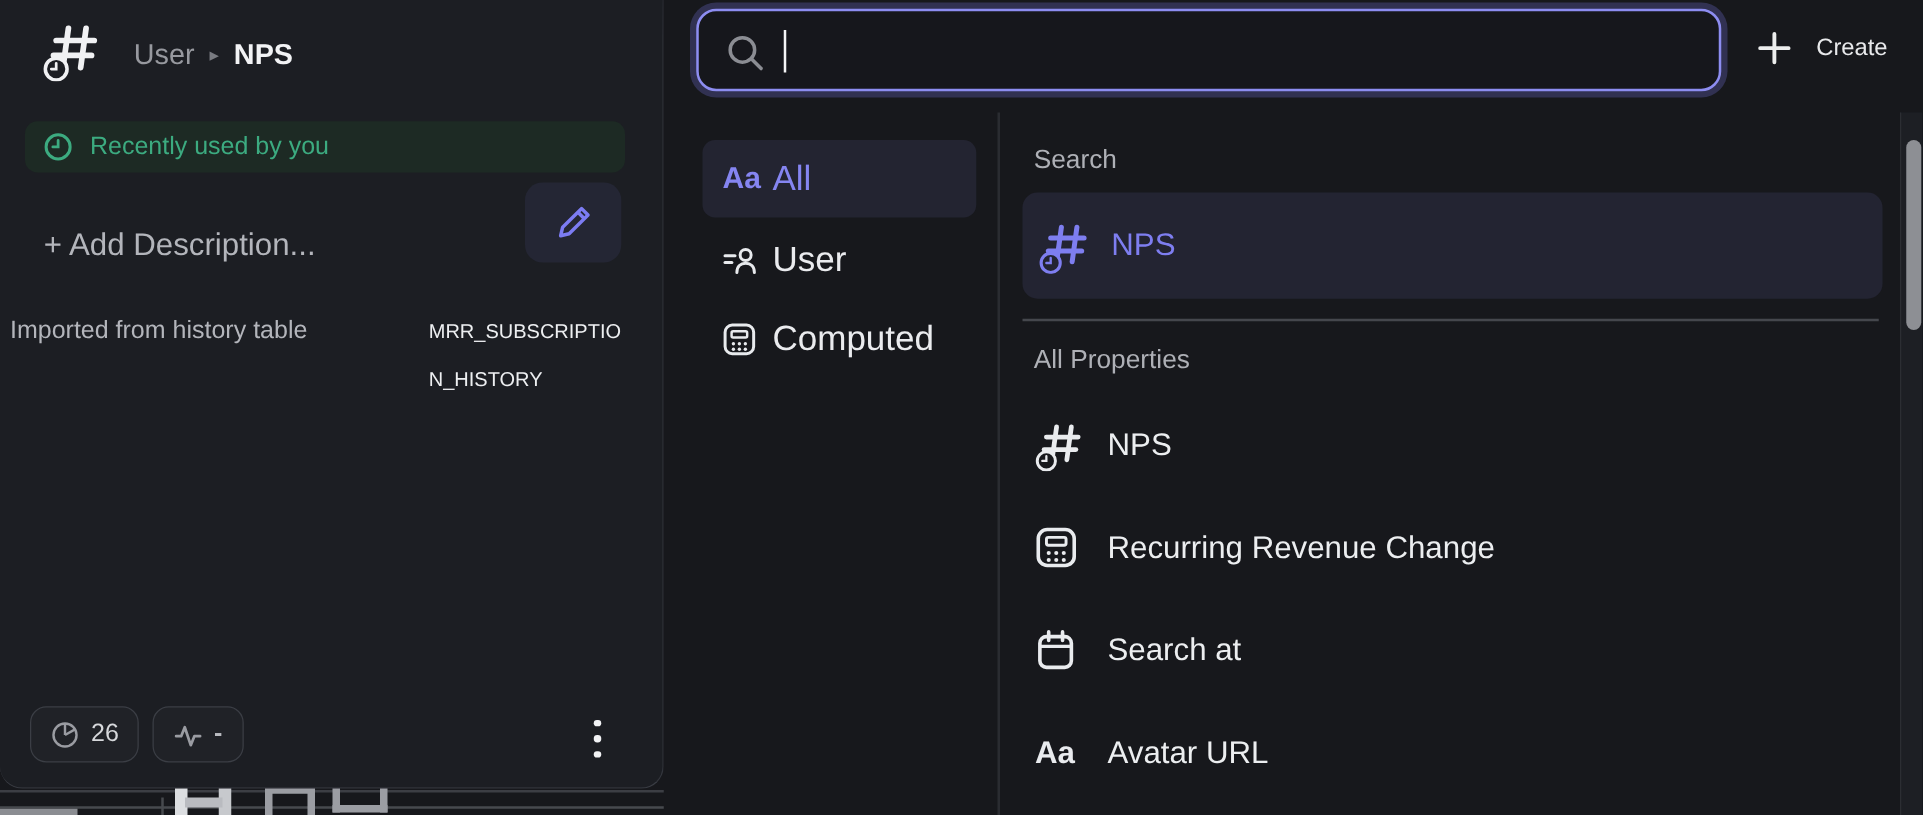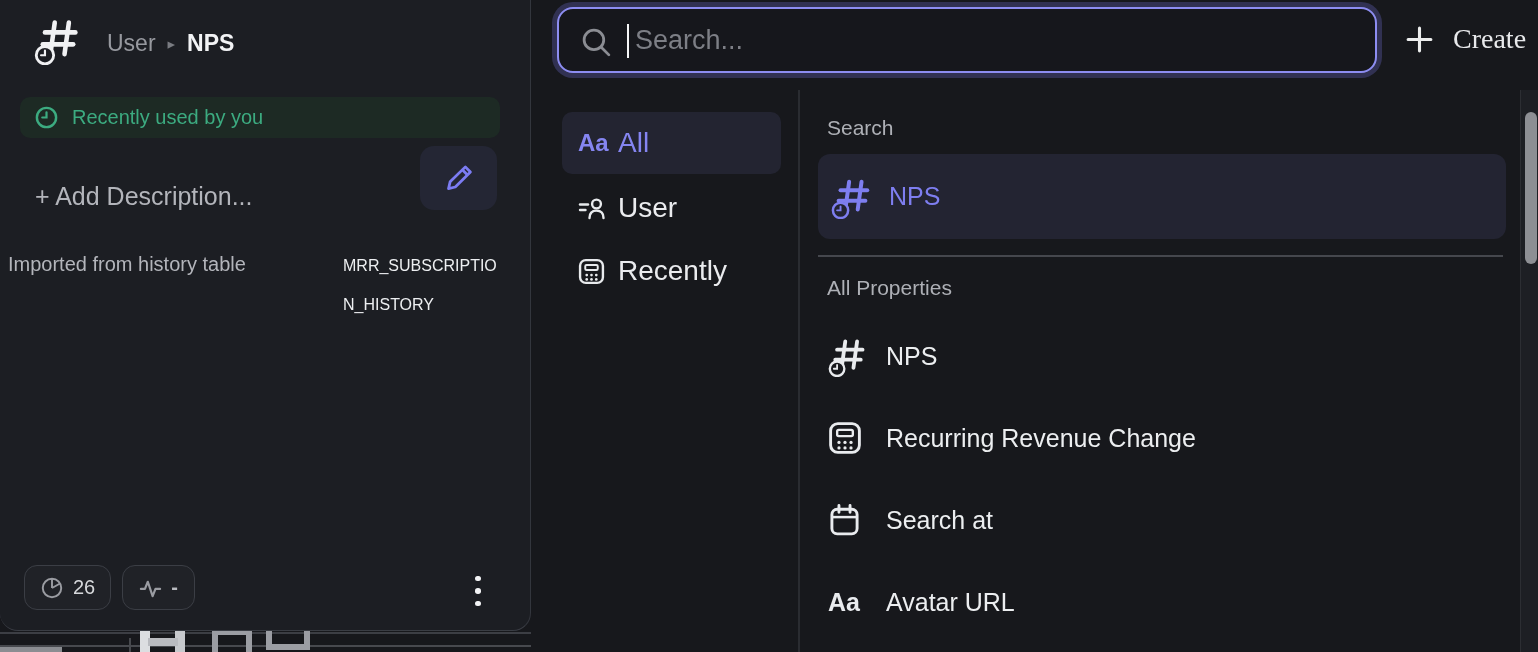--- a/index.html
+++ b/index.html
@@ -54,21 +54,21 @@
   
   .search-bar{position:absolute;left:557px;top:7px;width:820px;height:66px;border-radius:16px;
     background:#16171c;border:2px solid #8d8df1;box-shadow:0 0 0 5px rgba(124,124,240,.26);}
   .search-bar svg{position:absolute;left:21px;top:17px;}
   .search-caret{position:absolute;left:68px;top:15px;width:2px;height:34px;background:#f5f6f7;}
   .search-input{position:absolute;left:74px;top:0;width:710px;height:62px;background:transparent;border:none;
     outline:none;font-size:27px;color:#e9eaec;}
   .search-input::placeholder{color:#7d7f86;}
   .create-btn{position:absolute;left:1404px;top:23px;display:flex;align-items:center;gap:18px;
     background:none;border:none;cursor:pointer;padding:0;}
-  .create-label{font-size:28px;color:#e8e9eb;font-weight:500;white-space:nowrap;font-family:Liberation Serif, serif;}
+  .create-label{font-size:19px;color:#e8e9eb;font-weight:500;white-space:nowrap;}
 
   
   .filter-item{position:absolute;left:562px;width:219px;display:flex;align-items:center;border-radius:10px;cursor:pointer;}
   .filter-all{top:112px;height:62px;background:#232431;}
   .filter-user{top:178px;height:60px;}
   .filter-computed{top:240px;height:62px;}
   .filter-glyph{font-size:24px;font-weight:600;margin-left:16px;width:40px;}
   .filter-icon{margin-left:16px;width:40px;display:flex;align-items:center;}
   .filter-label{font-size:28px;}
   .purple{color:#8585f1;}
@@ -176,21 +176,20 @@
         <i></i>
     </button>
   </aside>
 
   <div class="search-bar">
     <svg width="33" height="33" viewBox="0 0 32 32">
       <circle cx="13.5" cy="13.5" r="9.5" fill="none" stroke="#8b8d93" stroke-width="2.7"></circle>
       <path d="M20.6 20.6 L28 28" fill="none" stroke="#8b8d93" stroke-width="2.7" stroke-linecap="round"></path>
     </svg>
     <span class="search-caret"></span>
-    <input class="search-input" type="text" placeholder="Search..." style="">
   </div>
 
   <button class="create-btn">
     <svg width="31" height="31" viewBox="0 0 30 30">
       <path d="M15 4 V26 M4 15 H26" fill="none" stroke="#eceded" stroke-width="3" stroke-linecap="round"></path>
     </svg>
     <span class="create-label">Create</span>
   </button>
 
   <div class="filter-item filter-all">
@@ -220,21 +219,21 @@
         <g fill="#e8eaed">
           <circle cx="8.4" cy="16.4" r="1.3"></circle>
             <circle cx="13" cy="16.4" r="1.3"></circle>
             <circle cx="17.6" cy="16.4" r="1.3"></circle>
           <circle cx="8.4" cy="20.6" r="1.3"></circle>
             <circle cx="13" cy="20.6" r="1.3"></circle>
             <circle cx="17.6" cy="20.6" r="1.3"></circle>
         </g>
       </svg>
     </span>
-    <span class="filter-label lighttx">Recently</span>
+    <span class="filter-label lighttx">Computed</span>
   </div>
 
   <div class="vdivider"></div>
 
   <span class="section-header recents-header">Search</span>
 
   <div class="nps-row">
     <span style="color:#7e7ef0;">
       <svg class="hashclock" width="42" height="44" viewBox="0 0 44 46">
         <g class="stroke" stroke-width="4.2">

